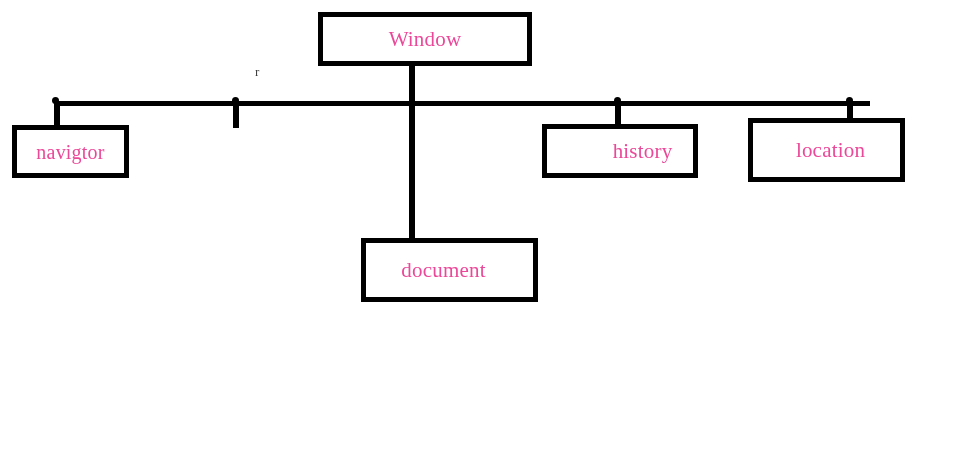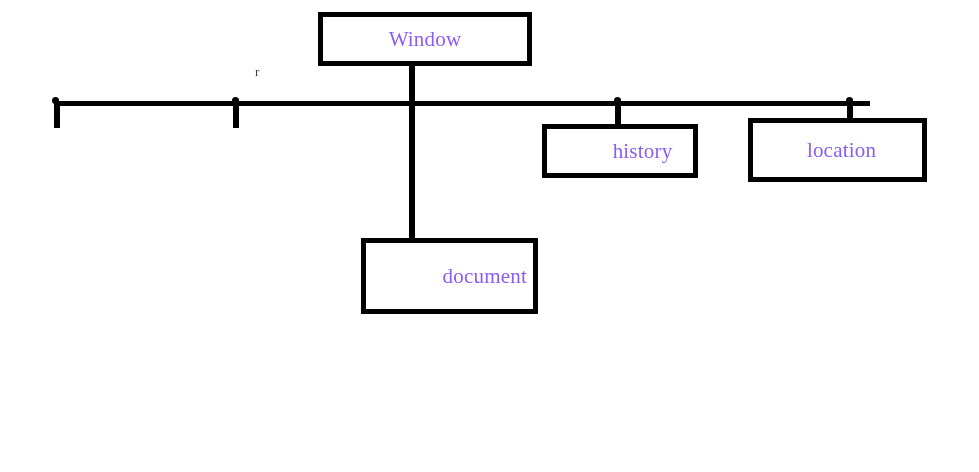--- a/index.html
+++ b/index.html
@@ -19,21 +19,21 @@
     position: absolute;
     box-sizing: border-box;
     background: #ffffff;
     border: 5px solid #000000;
     display: flex;
     align-items: center;
     justify-content: center;
     z-index: 3;
   }
   .node-label {
-    color: #8b5cf6;
+    color: #ec4899;
     font-size: 21px;
     line-height: 1;
     letter-spacing: 0.2px;
     white-space: nowrap;
   }
   .node-label.small {
     font-size: 20px;
   }
   .edge {
     position: absolute;
@@ -60,22 +60,22 @@
     font-size: 13px;
     font-family: "Liberation Serif", "DejaVu Serif", serif;
     z-index: 5;
     opacity: 0.85;
   }
   
   #node-window   { left: 318px; top: 12px;  width: 214px; height: 54px; }
   #node-navigtor { left: 12px;  top: 125px; width: 117px; height: 53px; }
   #node-screem   { left: 181px; top: 125px; width: 128px; height: 53px; }
   #node-history  { left: 542px; top: 124px; width: 156px; height: 54px; padding-left: 45px; }
-  #node-location { left: 748px; top: 118px; width: 179px; height: 64px; }
-  #node-document { left: 361px; top: 238px; width: 177px; height: 76px; justify-content: flex-end; }
+  #node-location { left: 748px; top: 118px; width: 157px; height: 64px; }
+  #node-document { left: 361px; top: 238px; width: 177px; height: 64px; }
   
   #node-screem .node-label { transform: translateX(-6px); }
   #node-location .node-label { transform: translateX(4px); }
   #node-document .node-label { transform: translateX(-6px); }
 </style>
 </head>
 <body>
 
 <div id="canvas">
 
@@ -94,20 +94,23 @@
   <div class="junction" style="left: 232px; top: 97px;"></div>
 
   <div class="edge v" style="left: 615px; top: 101px; height: 25px;"></div>
   <div class="junction" style="left: 614px; top: 97px;"></div>
 
   <div class="edge v" style="left: 847px; top: 101px; height: 19px;"></div>
   <div class="junction" style="left: 846px; top: 97px;"></div>
 
   <div class="junction" style="left: 408px; top: 100px;"></div>
 
+  <div class="node" id="node-navigtor">
+    <span class="node-label small">navigtor</span>
+  </div>
 
 
   <div class="node" id="node-history">
     <span class="node-label">history</span>
   </div>
 
   <div class="node" id="node-location">
     <span class="node-label">location</span>
   </div>
 

